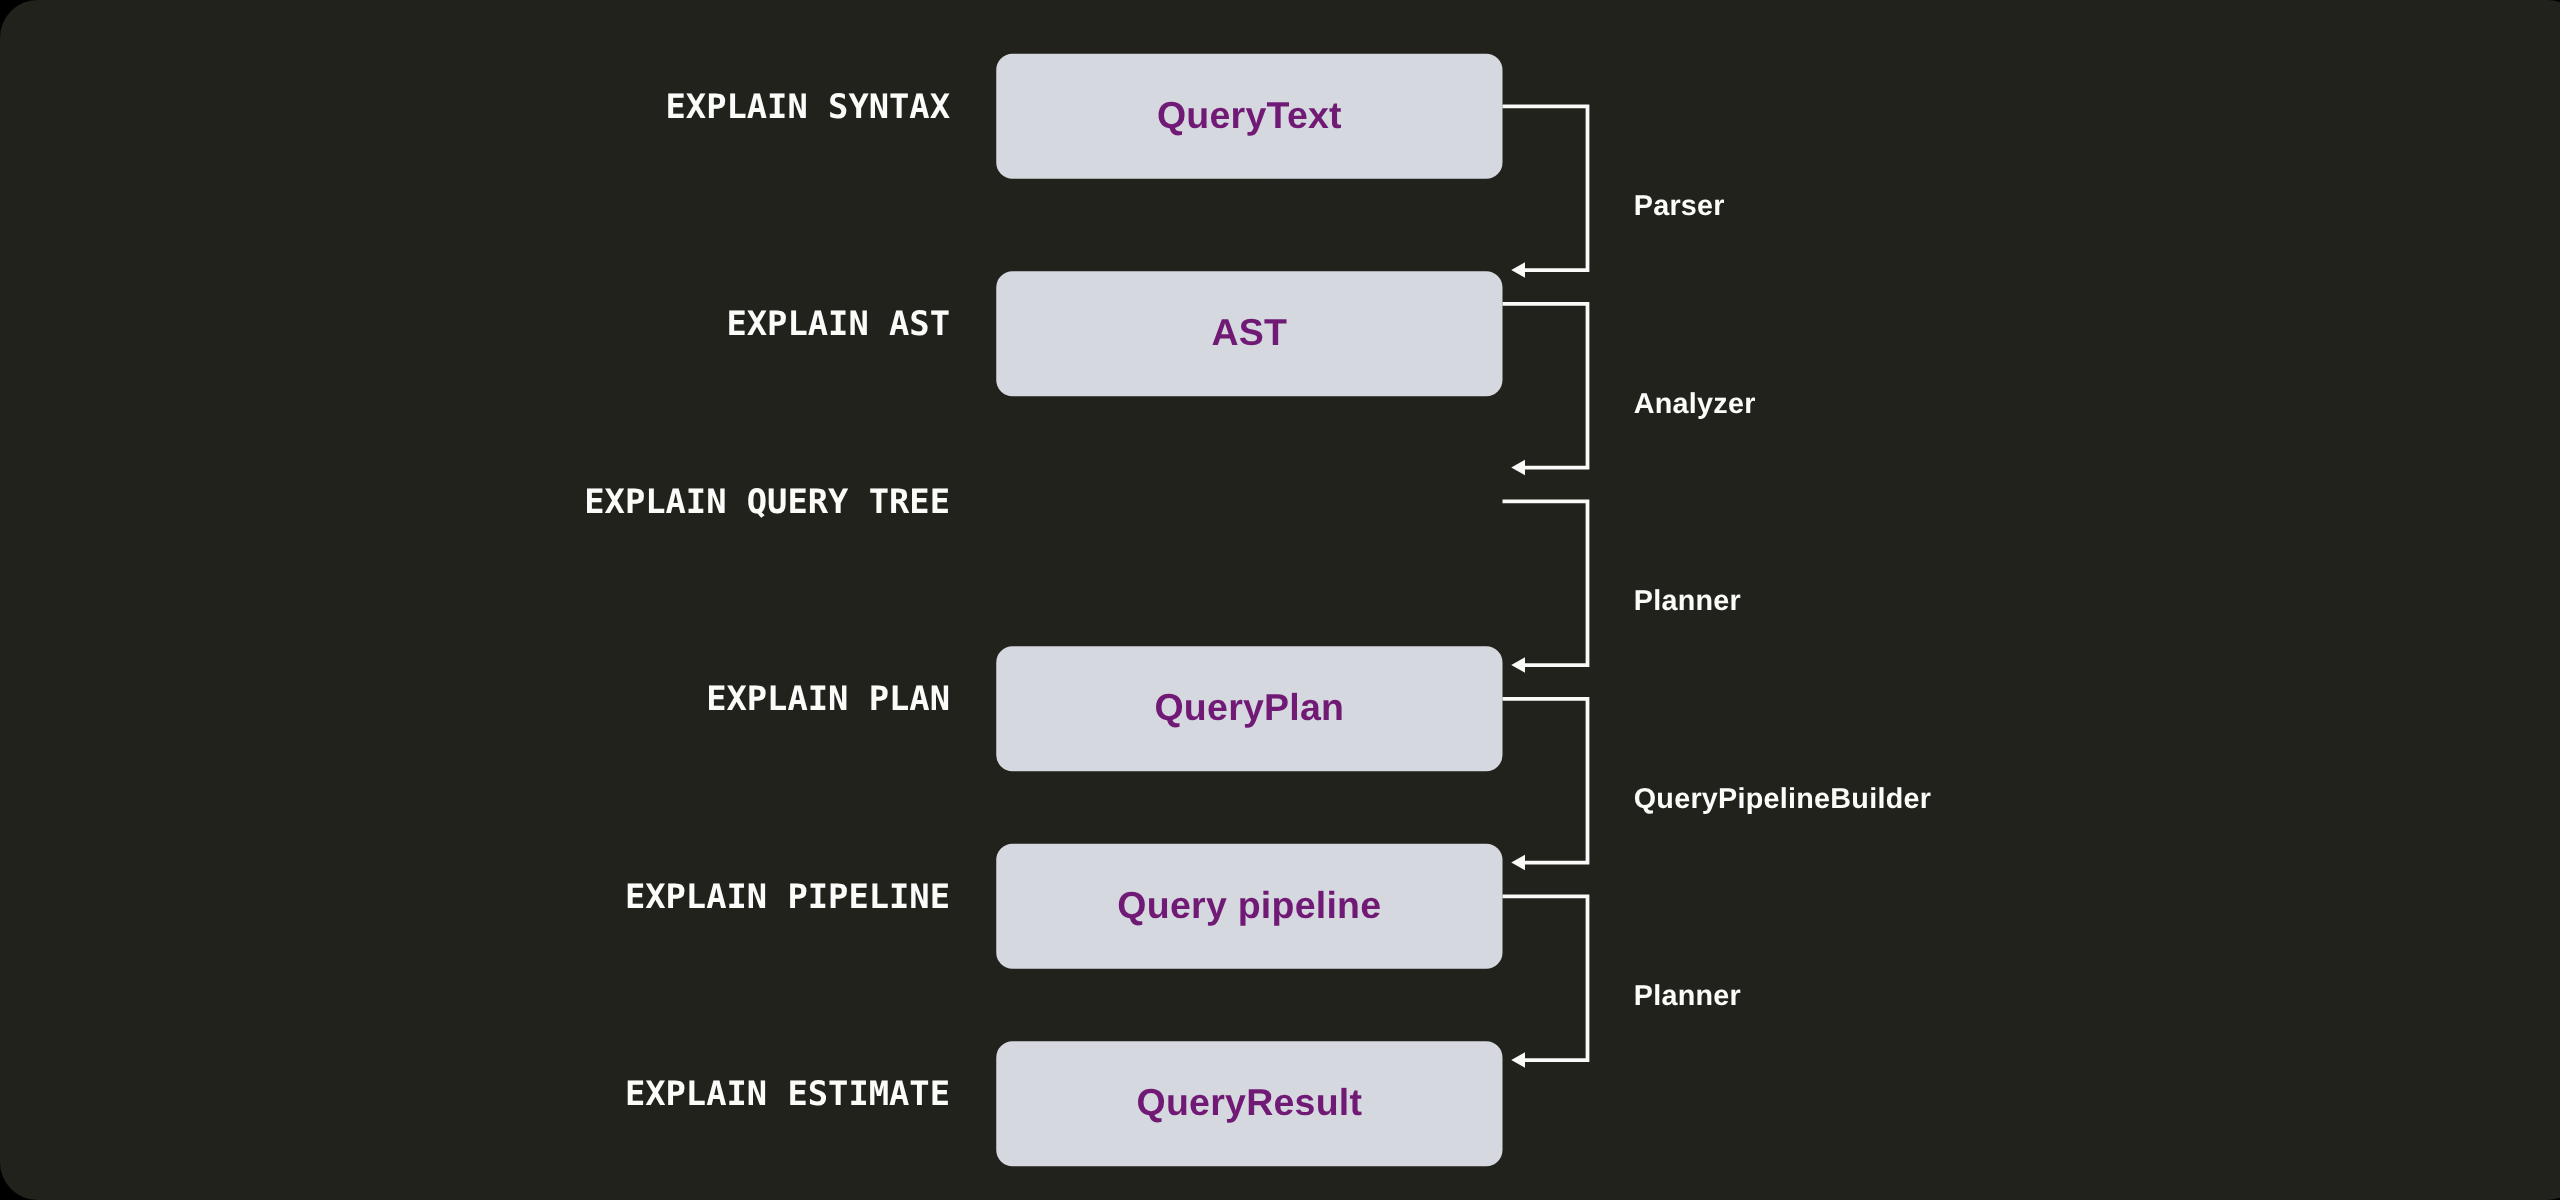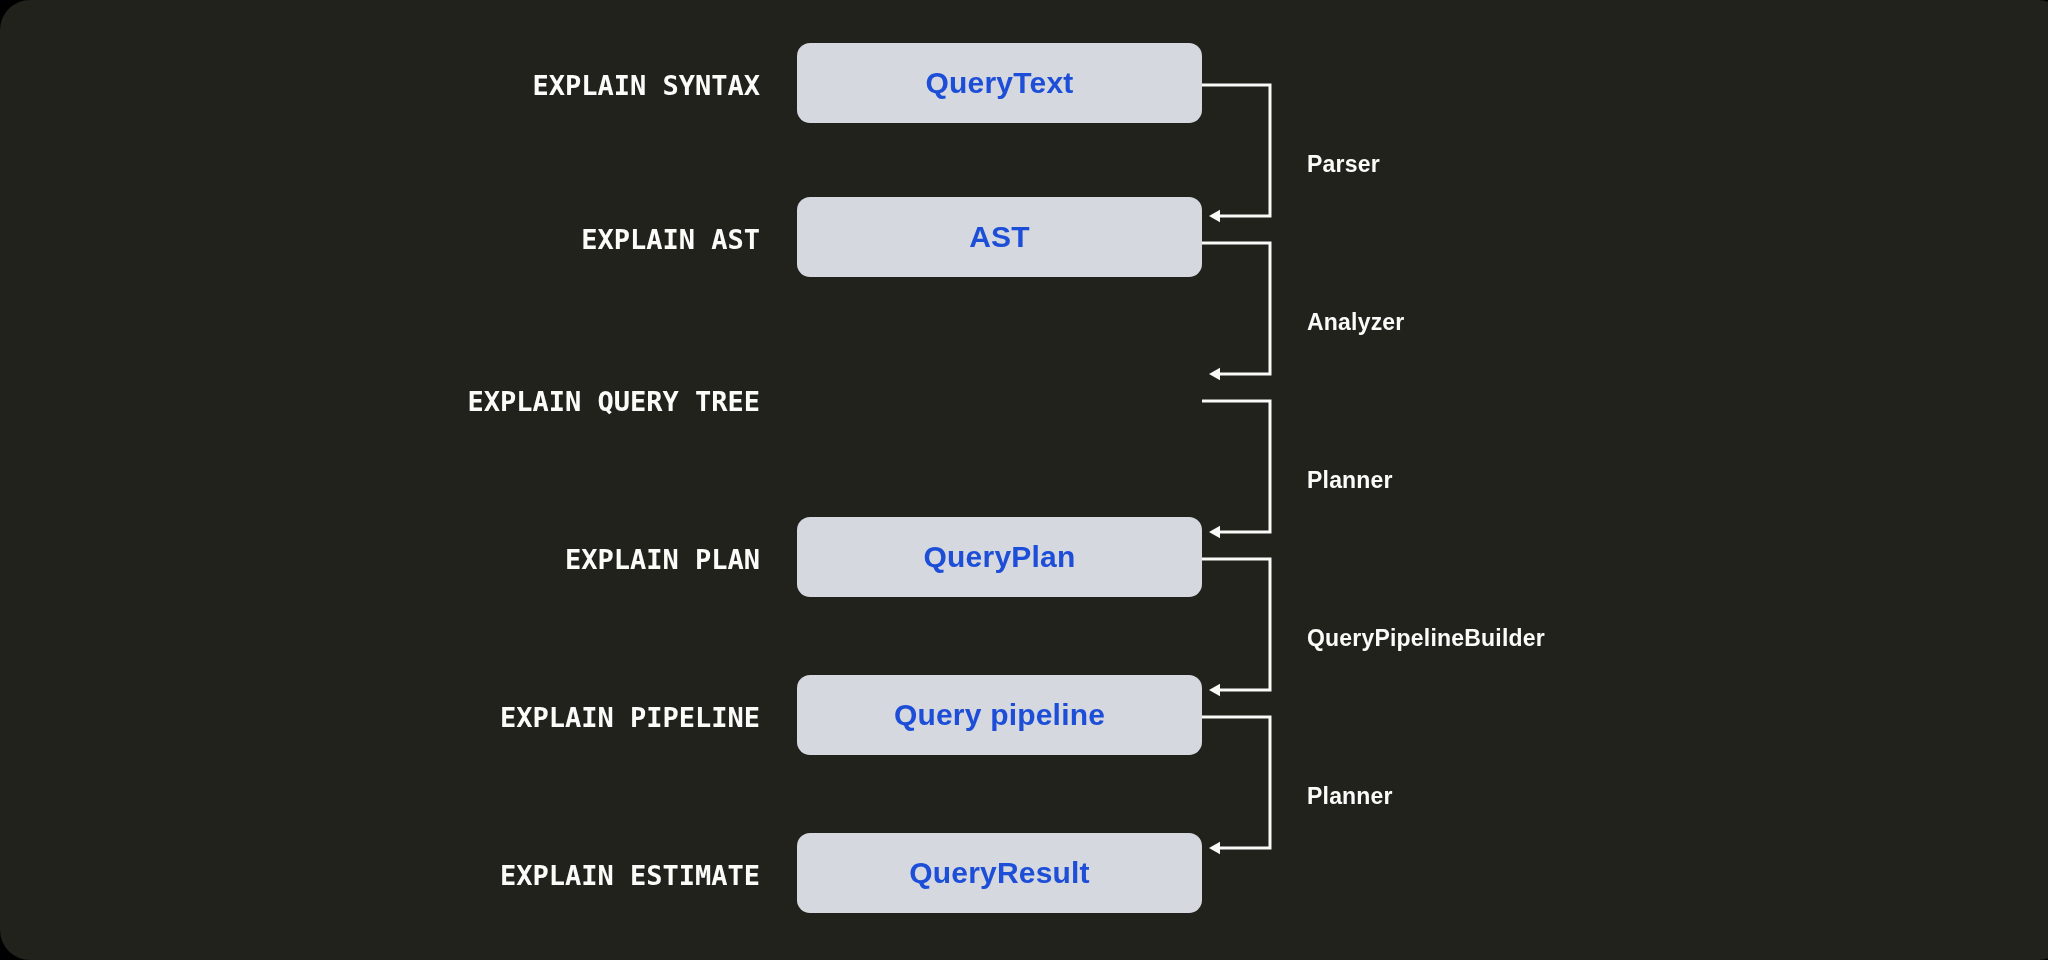--- a/index.html
+++ b/index.html
@@ -44,47 +44,47 @@
     color: #fbfbf9;
     font-family: "DejaVu Sans Mono", monospace;
     font-size: 27px;
     font-weight: 700;
     white-space: nowrap;
   }
   .node {
     position: absolute;
     left: 797px;
     width: 405px;
-    height: 80px;
+    height: 100px;
     background: #d6d8df;
     border-radius: 13px;
     display: flex;
     align-items: center;
     justify-content: center;
-    color: #1d4ed8;
+    color: #701a75;
     font-size: 30px;
     font-weight: 600;
     letter-spacing: 0.2px;
     white-space: nowrap;
   }
   .stage {
     position: absolute;
     left: 1307px;
     height: 40px;
     display: flex;
     align-items: center;
     color: #fbfbf9;
     font-size: 23px;
     font-weight: 700;
     letter-spacing: 0.2px;
     white-space: nowrap;
   }
   
   .row-0 { top: 43px; }
-  .row-1 { top: 197px; }
+  .row-1 { top: 217px; }
   .row-2 { top: 359px; }
   .row-3 { top: 517px; }
   .row-4 { top: 675px; }
   .row-5 { top: 833px; }
   .stage-0 { top: 144px; }
   .stage-1 { top: 302px; }
   .stage-2 { top: 460px; }
   .stage-3 { top: 618px; }
   .stage-4 { top: 776px; }
 </style>

